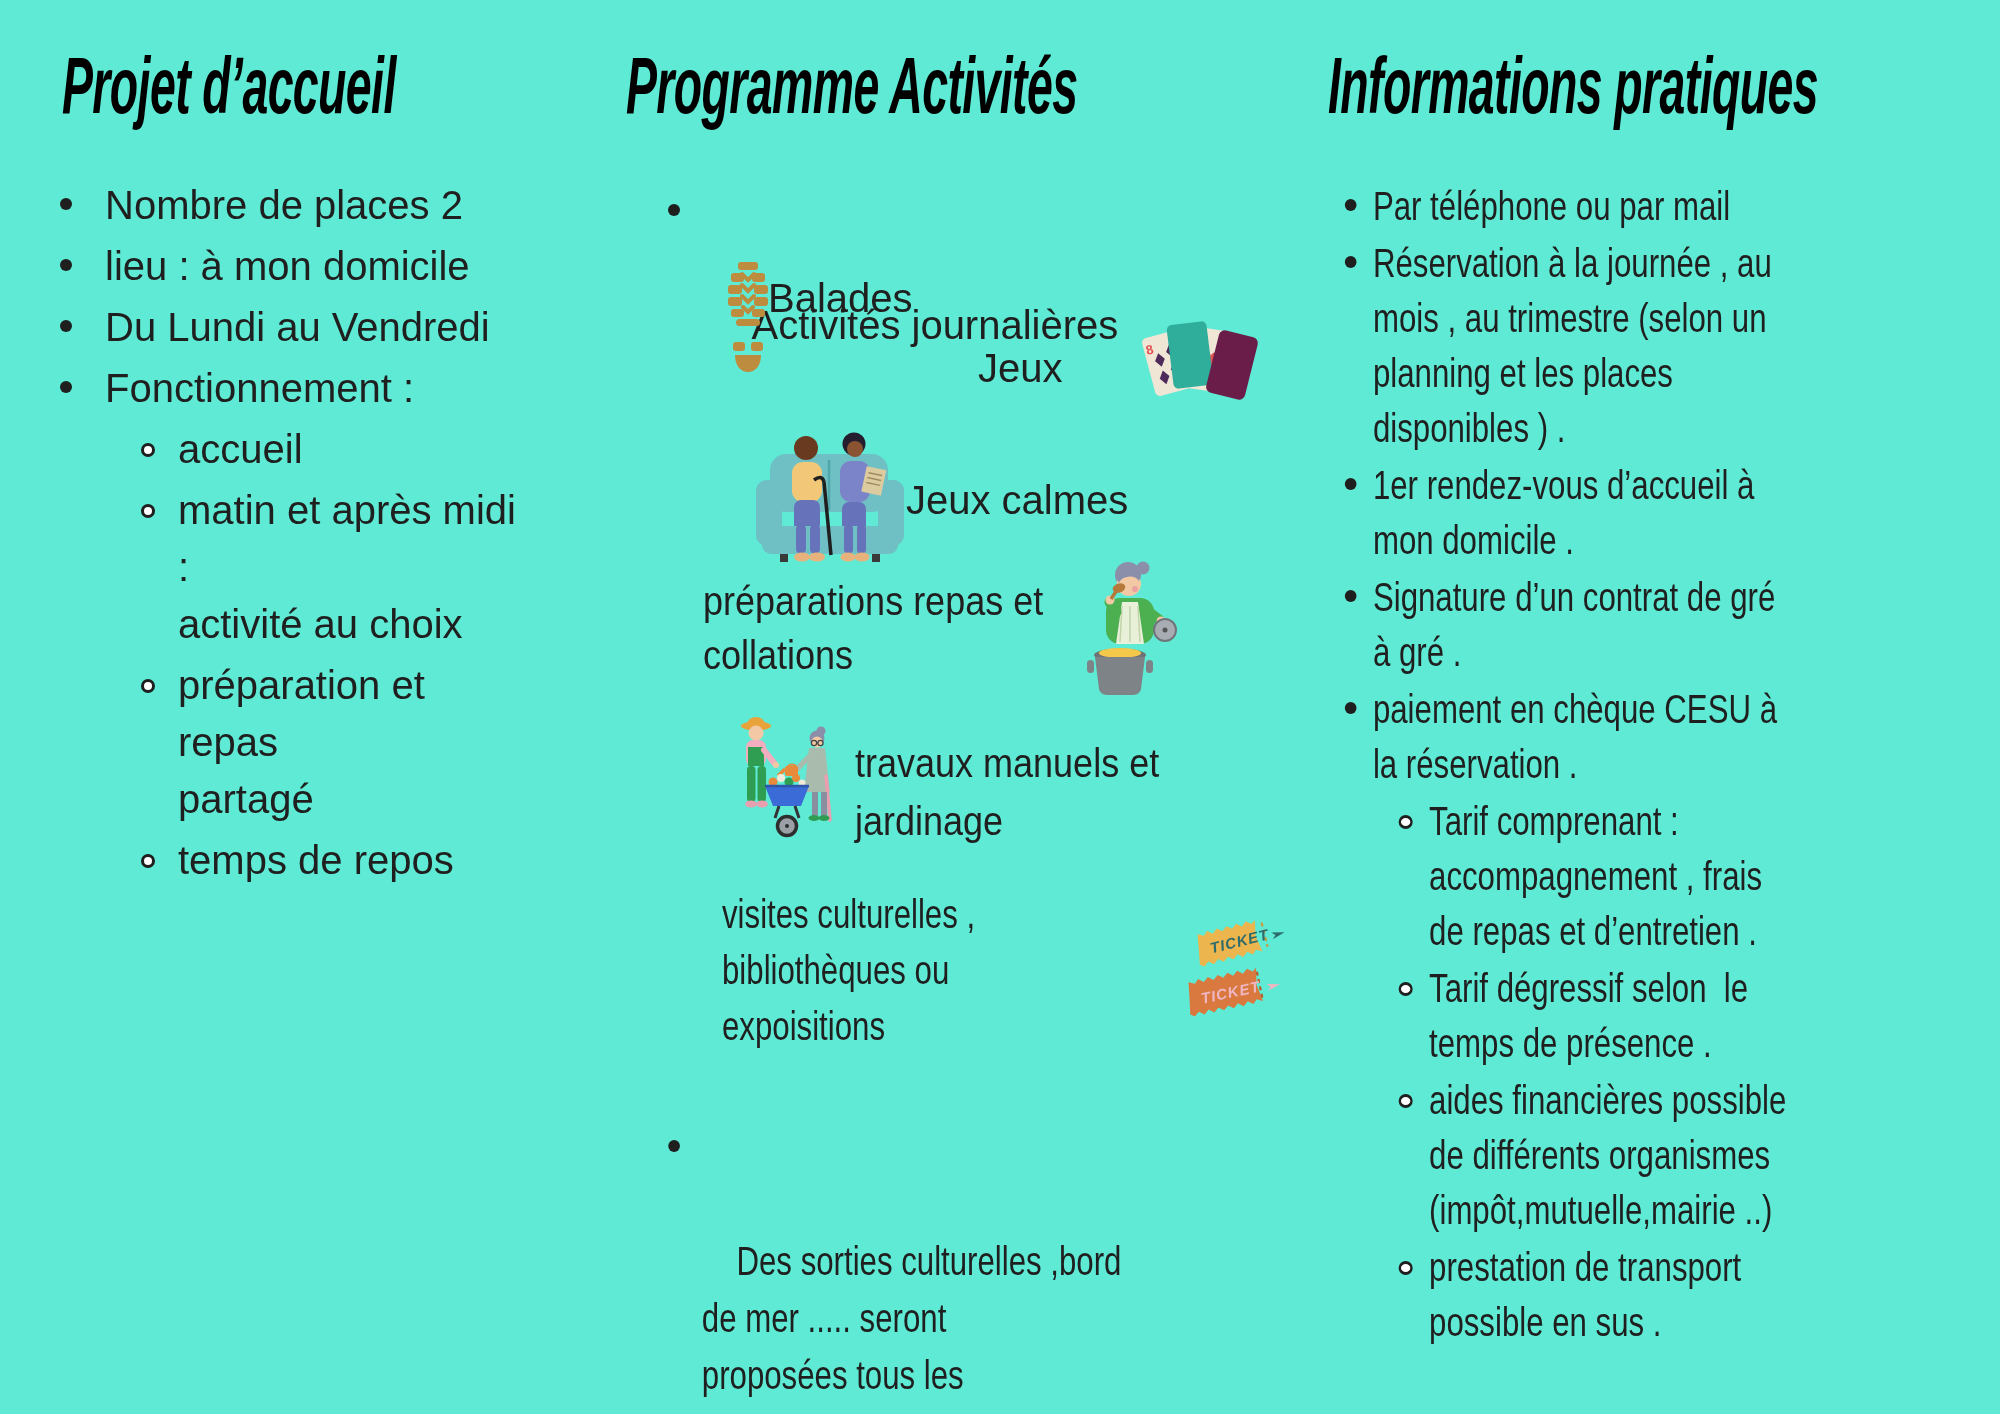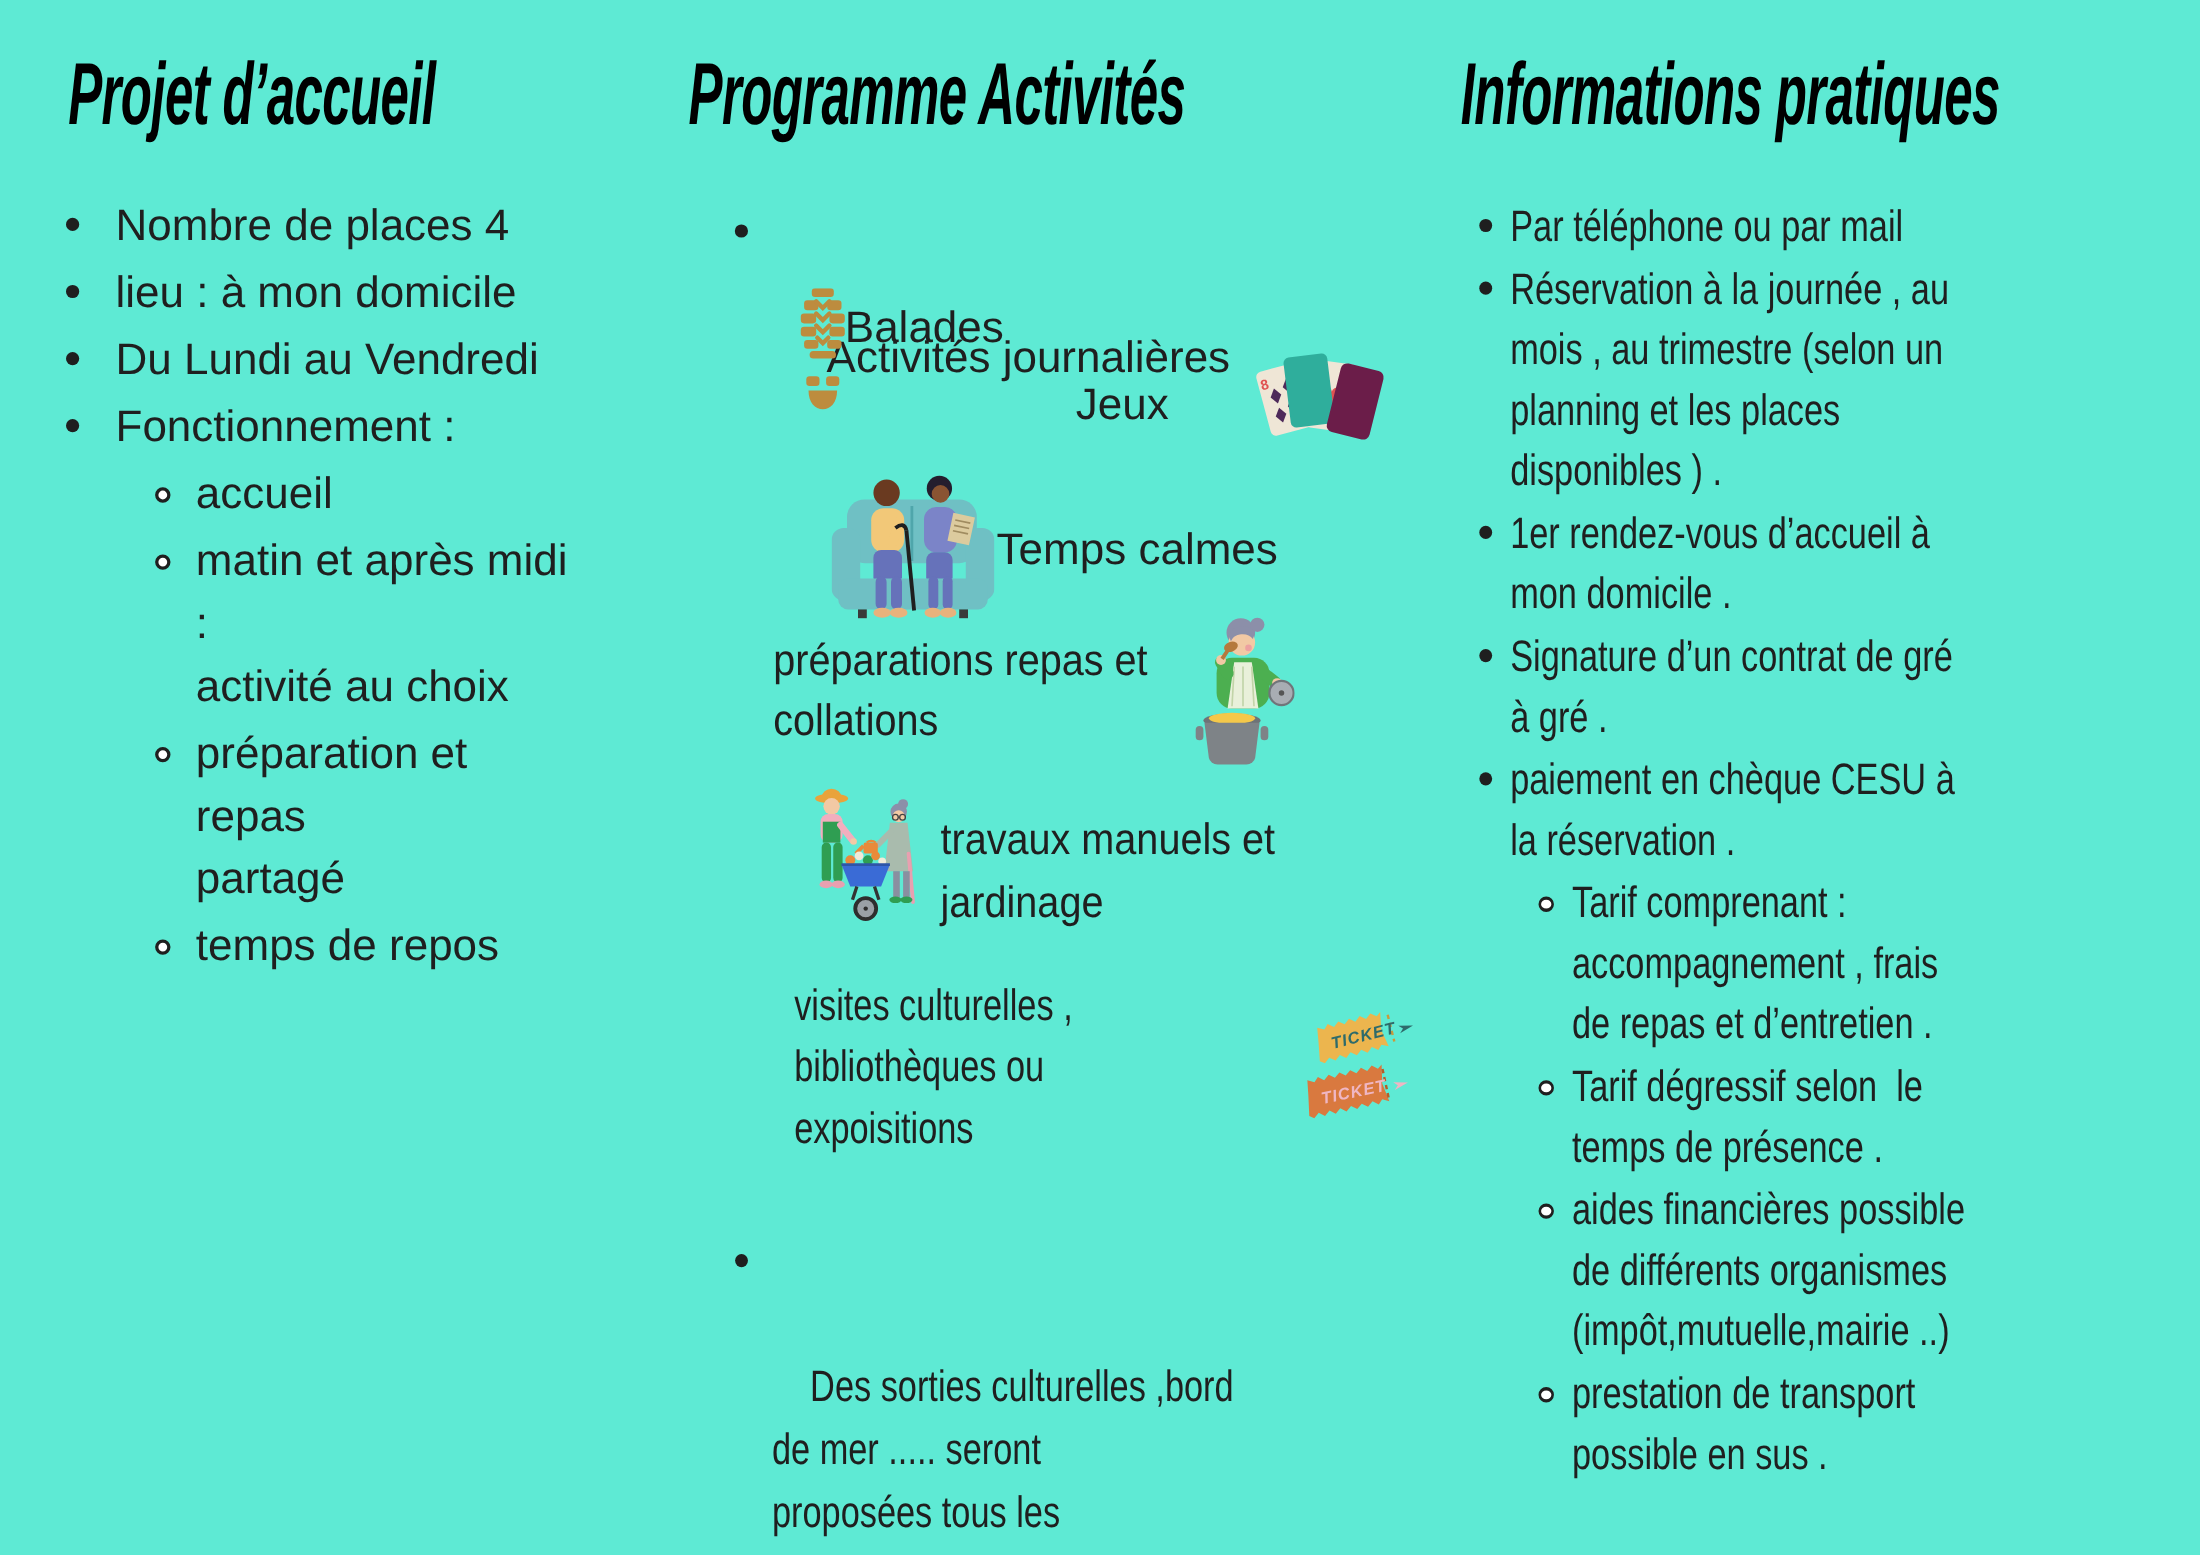--- a/index.html
+++ b/index.html
@@ -33,21 +33,21 @@
   svg text{font-family:"Liberation Sans","DejaVu Sans",sans-serif;}
 </style>
 </head>
 <body>
 
 <div class="page">
 
   <h1 class="col-title" style="left:62px;">Projet d’accueil</h1>
 
   <ul class="blist" id="list1" style="left:55px;top:177px;width:470px;">
-    <li class="l1"><span class="dot"></span><span>Nombre de places 4</span></li>
+    <li class="l1"><span class="dot"></span><span>Nombre de places 2</span></li>
     <li class="l1"><span class="dot"></span><span>lieu : à mon domicile</span></li>
     <li class="l1"><span class="dot"></span><span>Du Lundi au Vendredi</span></li>
     <li class="l1"><span class="dot"></span><span>Fonctionnement :</span></li>
     <li class="l2"><span class="circ"></span><span>accueil</span></li>
     <li class="l2"><span class="circ"></span><span>matin et après midi :
 activité au choix</span></li>
     <li class="l2"><span class="circ"></span><span>préparation et repas
 partagé</span></li>
     <li class="l2"><span class="circ"></span><span>temps de repos</span></li>
   </ul>
@@ -139,21 +139,21 @@
     <ellipse cx="46" cy="133" rx="8" ry="4.5" fill="#e8b27c"></ellipse>
       <ellipse cx="61" cy="133" rx="8" ry="4.5" fill="#e8b27c"></ellipse>
     <rect x="88" y="100" width="9" height="30" rx="4.5" fill="var(--pants-blue)"></rect>
     <rect x="101" y="100" width="9" height="30" rx="4.5" fill="var(--pants-blue)"></rect>
     <ellipse cx="92" cy="133" rx="7.5" ry="4.5" fill="#e8b27c"></ellipse>
       <ellipse cx="106" cy="133" rx="7.5" ry="4.5" fill="#e8b27c"></ellipse>
     <path d="M58,56 Q66,50 68,58" stroke="#1f1f1f" stroke-width="3.5" fill="none"></path>
     <line x1="68" y1="58" x2="75" y2="131" stroke="#1f1f1f" stroke-width="3.5"></line>
   </svg>
 
-  <div class="cap" style="left:906px;top:472px;">Temps calmes</div>
+  <div class="cap" style="left:906px;top:472px;">Jeux calmes</div>
 
   <div class="cap sc90" style="left:703px;top:574px;width:420px;line-height:54px;">préparations repas et
 collations</div>
 
   <svg class="icon" style="left:1072px;top:558px;" width="105" height="142" viewBox="0 0 105 142">
     <circle cx="56" cy="17" r="13" fill="var(--hair-gray)"></circle>
     <circle cx="71" cy="10" r="6.5" fill="var(--hair-gray)"></circle>
     <circle cx="57" cy="26" r="12" fill="var(--skin-light)"></circle>
     <circle cx="63" cy="31" r="3" fill="#eda0a0"></circle>
     <path d="M45,20 a13,11 0 0 1 24,-3 l-2,6 a11,9 0 0 0 -20,2 Z" fill="var(--hair-gray)"></path>

